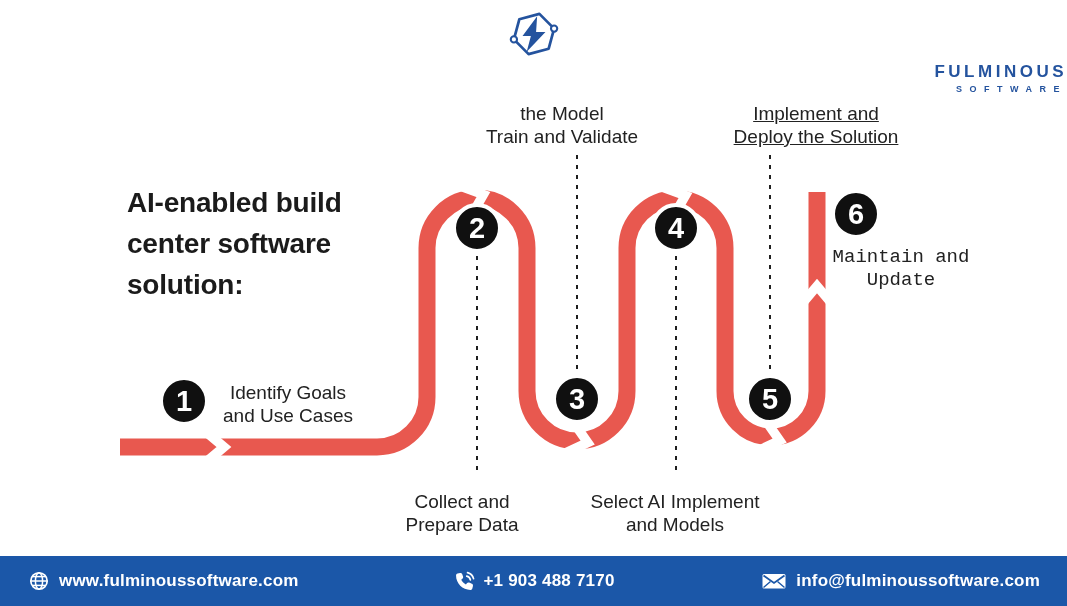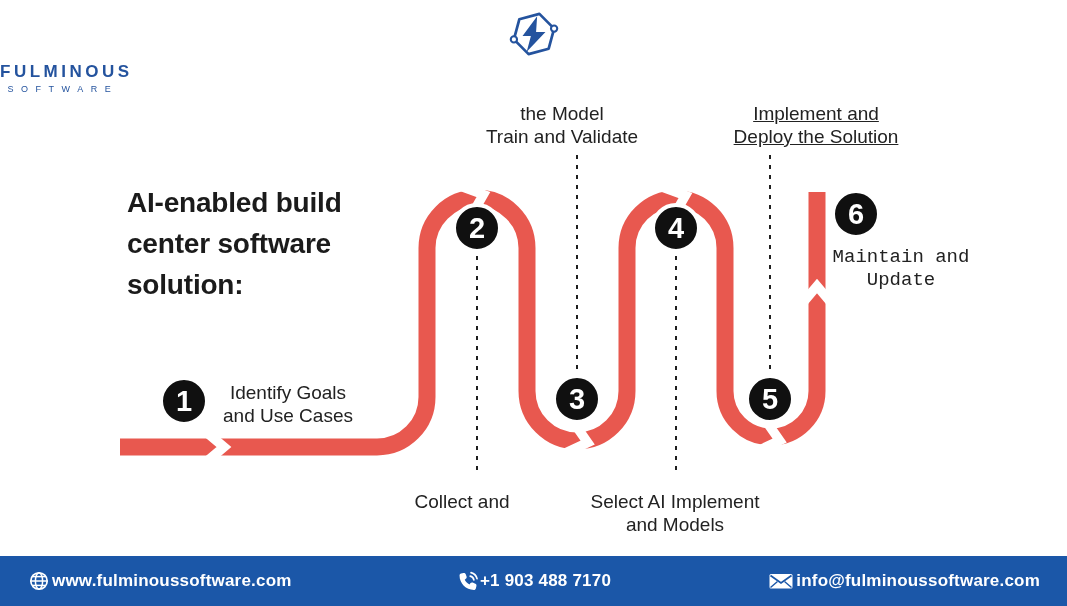--- a/index.html
+++ b/index.html
@@ -4,28 +4,28 @@
 <style>
   html,body{margin:0;padding:0;background:#ffffff;}
   .canvas{
     position:relative;
     width:1067px;height:606px;
     background:#ffffff;
     overflow:hidden;
     font-family:"Liberation Sans", sans-serif;
   }
   
-  .logo{position:absolute;left:0;top:8px;width:1067px;text-align:left;}
+  .logo{position:absolute;left:0;top:8px;width:1067px;text-align:right;}
   .logo svg{display:block;margin:0 auto;}
   .logo-name{
     margin-top:2px;font-size:17px;font-weight:bold;color:#24539E;
     letter-spacing:3.5px;
   }
   .logo-sub{
-    margin-top:2px;font-size:9px;font-weight:normal;color:#24539E;
+    margin-top:2px;font-size:9px;font-weight:bold;color:#24539E;
     letter-spacing:7.5px;text-indent:7.5px;
   }
   
   .title{
     position:absolute;left:127px;top:182px;
     font-size:28px;line-height:41px;font-weight:bold;color:#1b1b1b;
     letter-spacing:-0.2px;
   }
   
   .diagram{position:absolute;left:0;top:0;}
@@ -39,21 +39,21 @@
     text-align:center;font-size:19px;line-height:23px;color:#222222;
     white-space:nowrap;
   }
   
   .footer{
     position:absolute;left:0;bottom:0;width:1067px;height:50px;
     background:#1B57A8;color:#ffffff;
   }
   .footer-item{
     position:absolute;top:0;height:50px;
-    display:flex;align-items:center;gap:2px;
+    display:flex;align-items:center;gap:9px;
     font-size:17px;font-weight:bold;letter-spacing:0.2px;
   }
   .footer-item.site{left:28px;}
   .footer-item.phone{left:50%;transform:translateX(-50%);}
   .footer-item.email{right:27px;}
   .footer-item svg{display:block;}
 </style>
 </head>
 <body>
 
@@ -117,20 +117,21 @@
     </g>
   </svg>
 
   <div class="step-label" style="left:288px;top:381px;">
     <div>Identify Goals</div>
     <div>and Use Cases</div>
   </div>
 
   <div class="step-label" style="left:462px;top:490px;">
     <div>Collect and</div>
+    <div>Prepare Data</div>
   </div>
 
   <div class="step-label" style="left:562px;top:102px;">
     <div>the Model</div>
     <div>Train and Validate</div>
   </div>
 
   <div class="step-label" style="left:675px;top:490px;">
     <div>Select AI Implement</div>
     <div>and Models</div>

